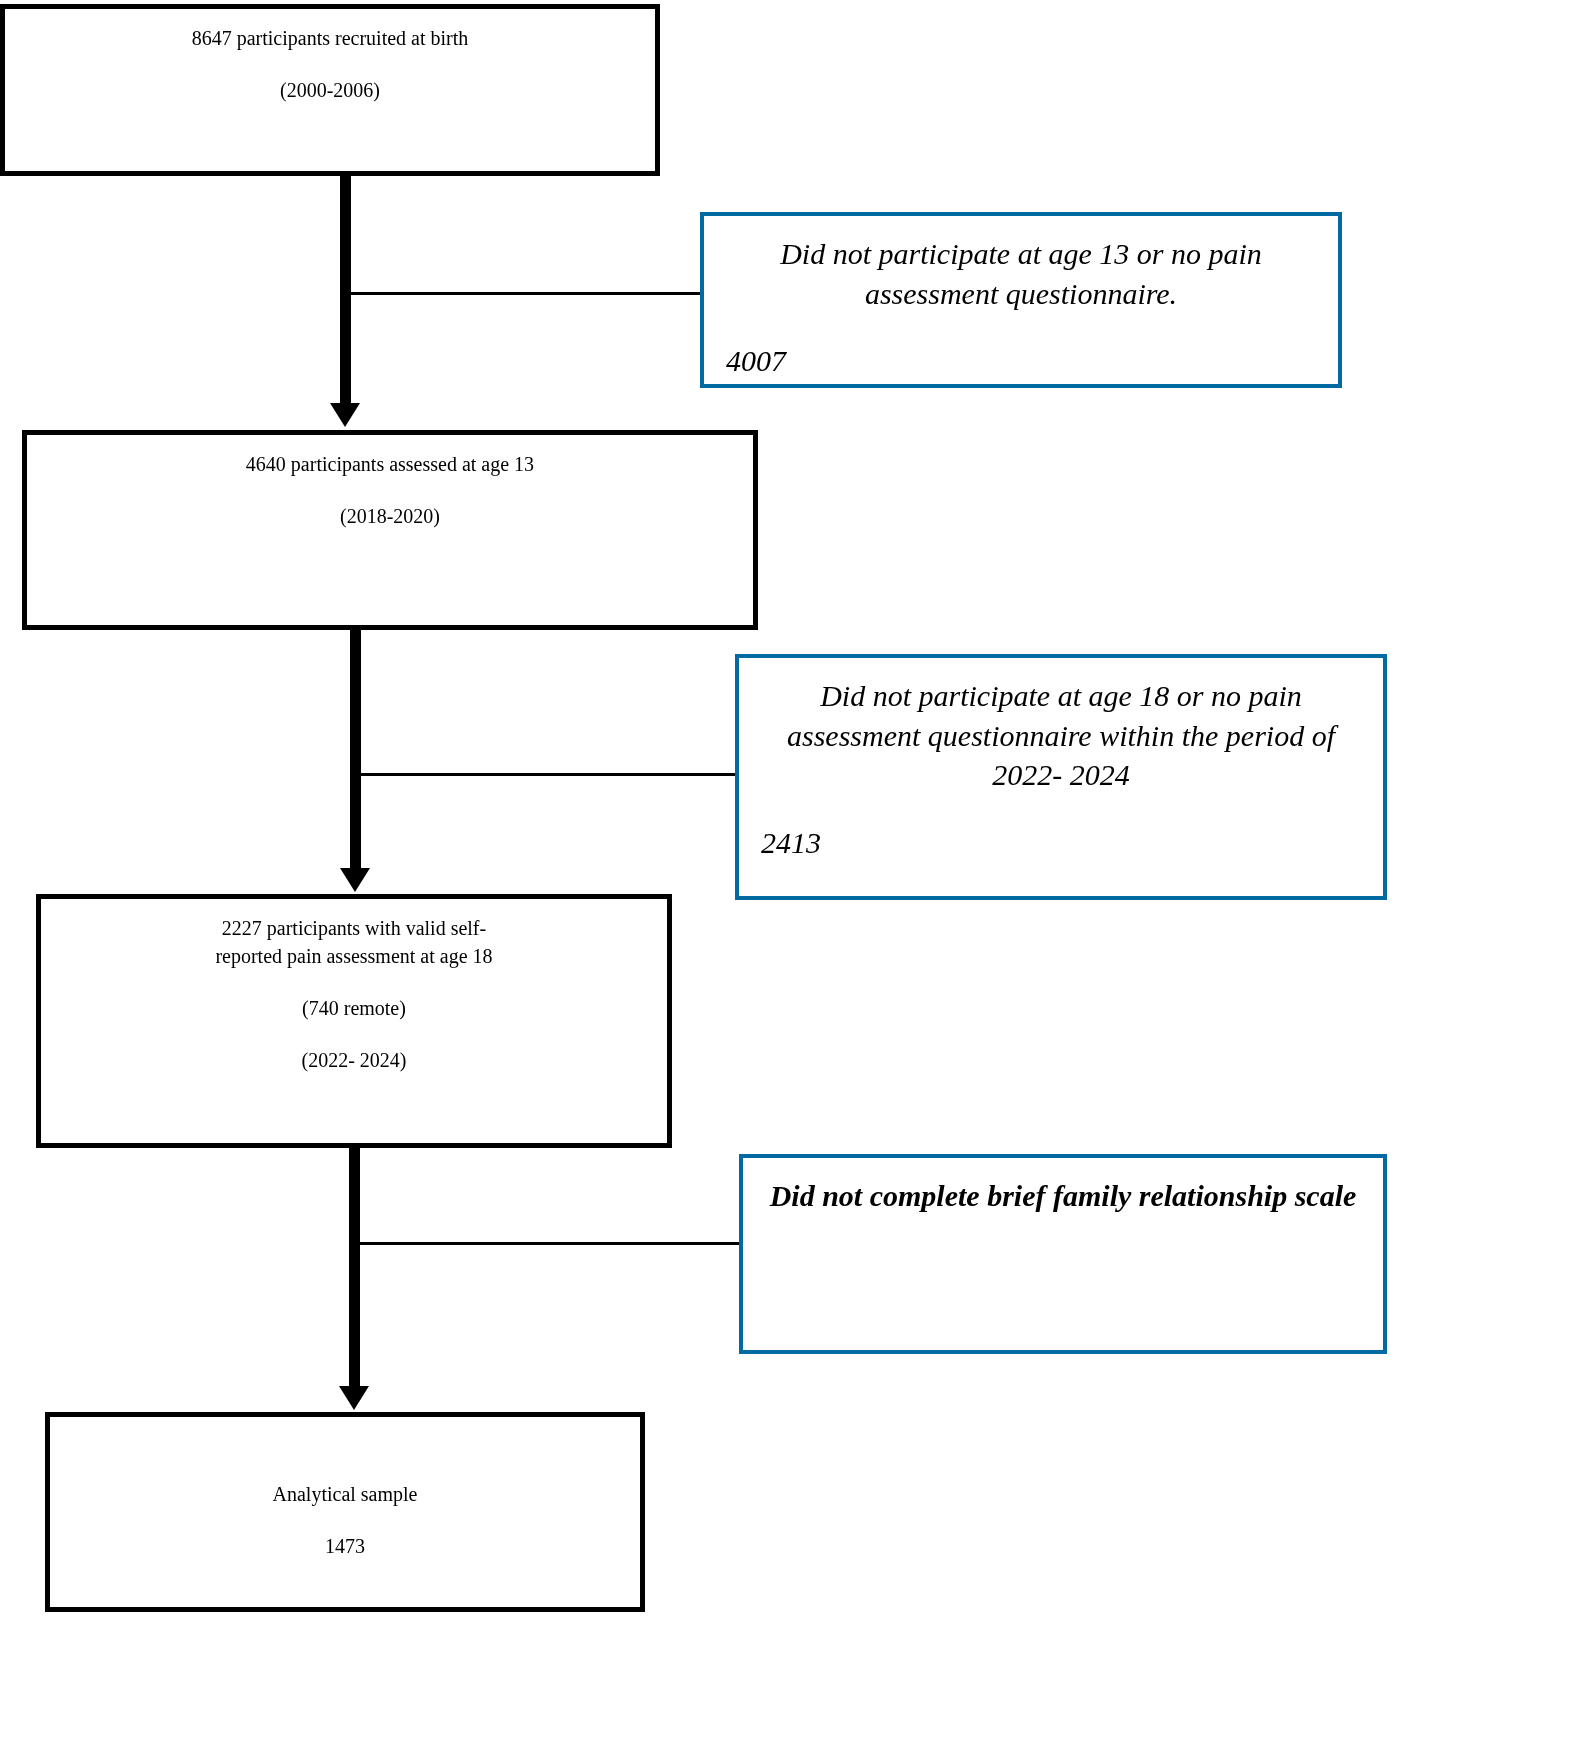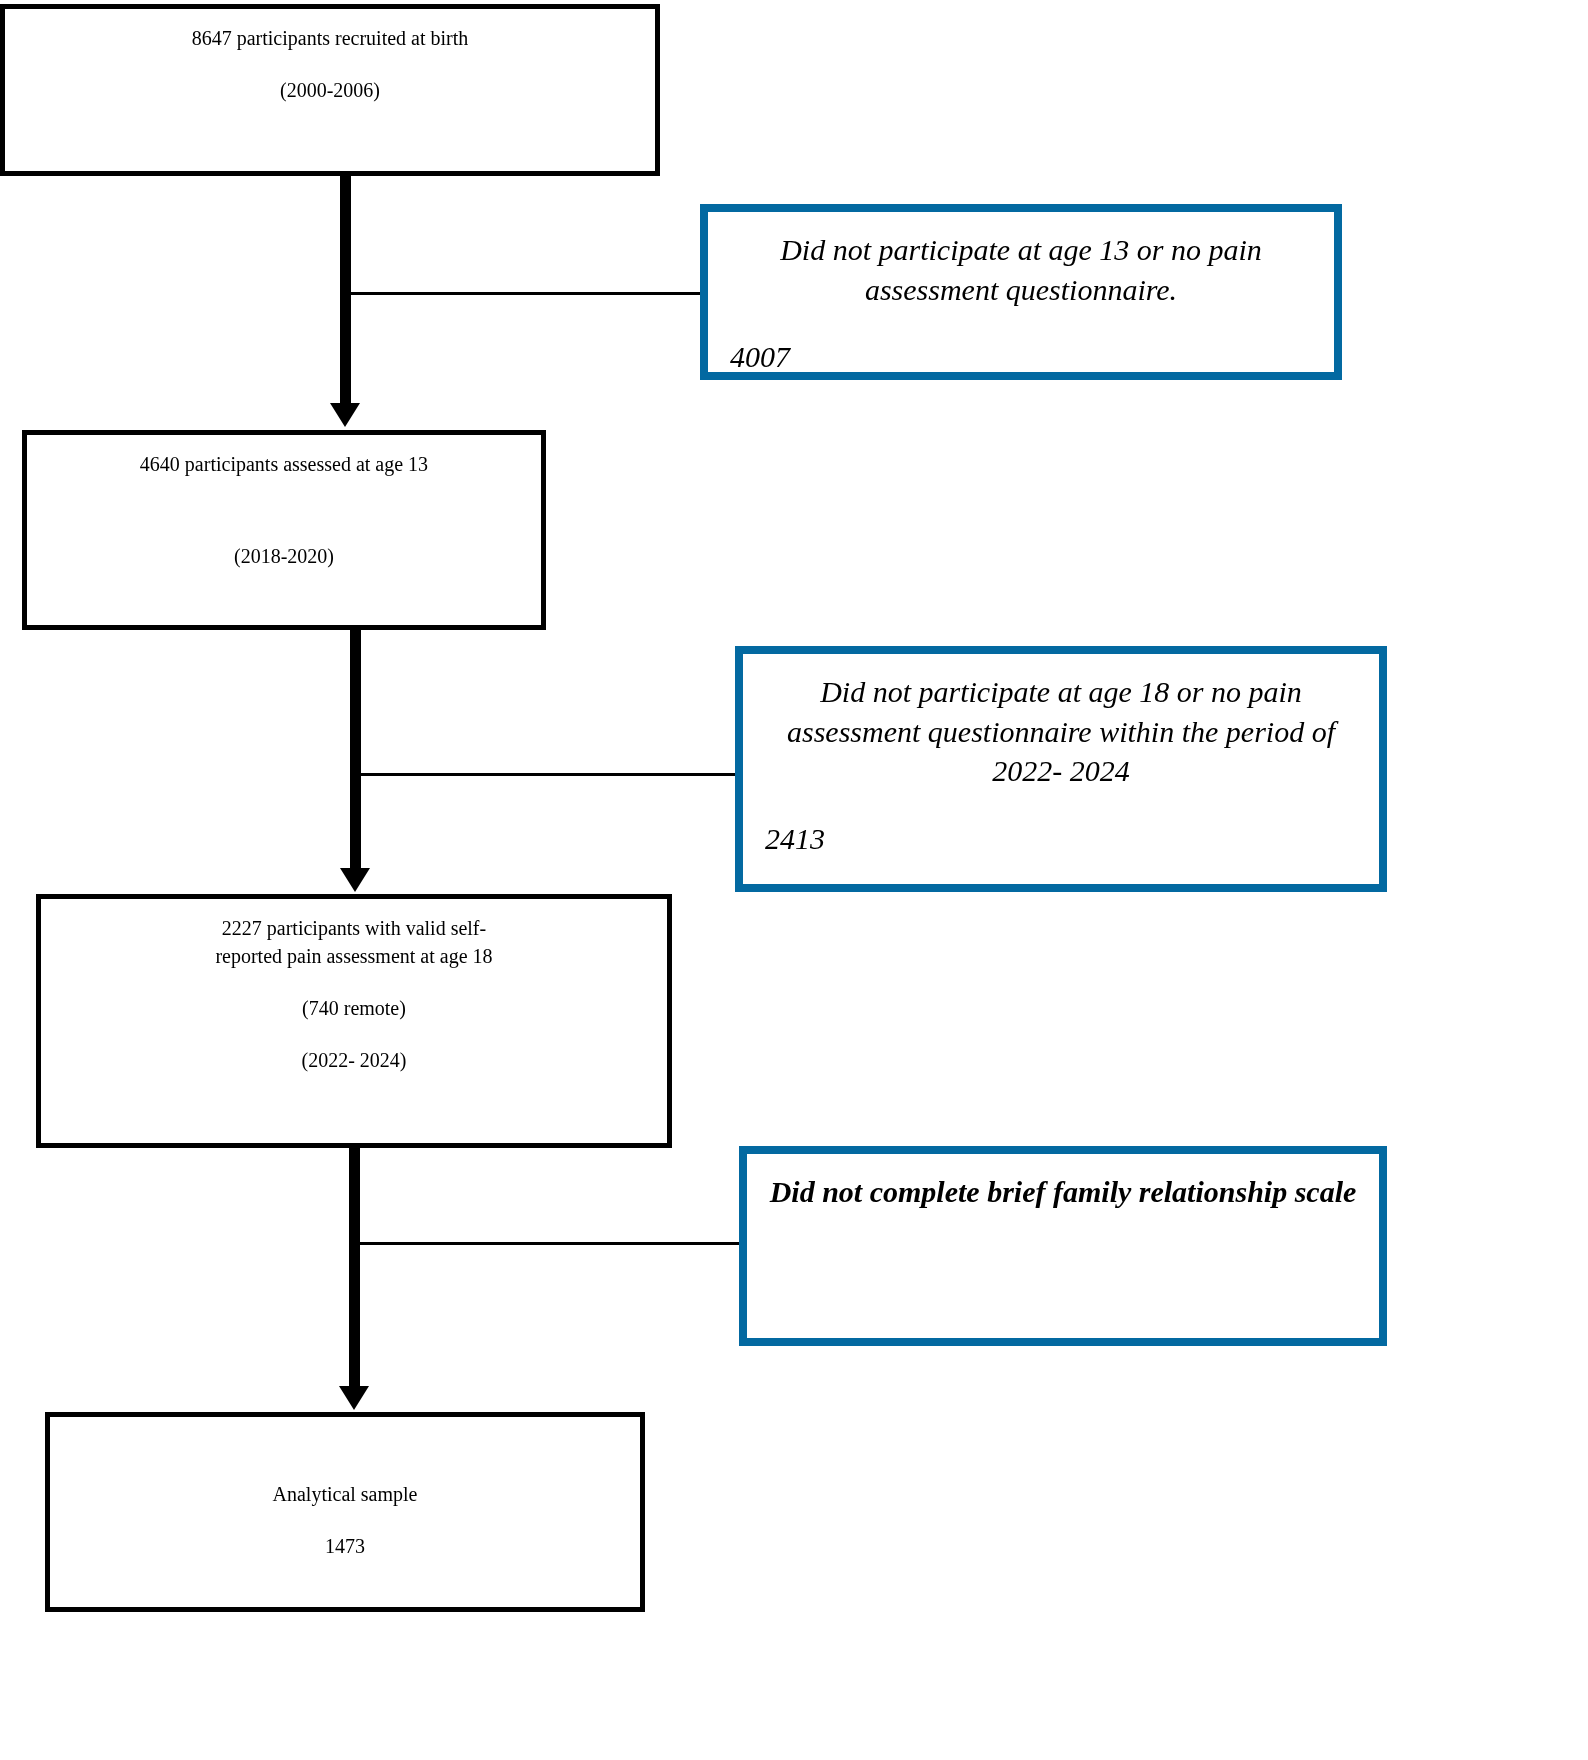--- a/index.html
+++ b/index.html
@@ -44,31 +44,32 @@
     margin-top: 26px;
   }
   .main-box .tight {
     margin-top: 2px;
   }
 
   
   .excl-box {
     position: absolute;
     box-sizing: border-box;
-    border: 8px solid #0369a1;
+    border: 4px solid #0369a1;
     background: #ffffff;
     display: flex;
     flex-direction: column;
     align-items: center;
     justify-content: flex-start;
     text-align: center;
     font-style: italic;
     font-size: 30px;
     line-height: 1.32;
     padding: 18px 22px 0 22px;
+    margin-top: 8px;
   }
   .excl-box .excl-text {
     display: block;
     width: 100%;
     text-align: center;
   }
   .excl-box .excl-count {
     display: block;
     width: 100%;
     text-align: left;
@@ -110,21 +111,21 @@
   <div class="arrow-shaft" style="left:340px; top:176px; height:232px;"></div>
   <div class="arrow-head" style="left:330px; top:403px;"></div>
 
   <div class="connector" style="left:351px; top:292px; width:352px;"></div>
 
   <div class="excl-box" style="left:700px; top:204px; width:642px; height:176px;">
     <span class="excl-text">Did not participate at age 13 or no pain assessment questionnaire.</span>
     <span class="excl-count">4007</span>
   </div>
 
-  <div class="main-box" style="left:22px; top:430px; width:524px; height:200px;gap:40px;">
+  <div class="main-box" style="left:22px; top:430px; width:736px; height:200px;">
     <span class="line">4640 participants assessed at age 13</span>
     <span class="line gap">(2018-2020)</span>
   </div>
 
   <div class="arrow-shaft" style="left:350px; top:630px; height:243px;"></div>
   <div class="arrow-head" style="left:340px; top:868px;"></div>
 
   <div class="connector" style="left:361px; top:773px; width:375px;"></div>
 
   <div class="excl-box" style="left:735px; top:646px; width:652px; height:246px;">

